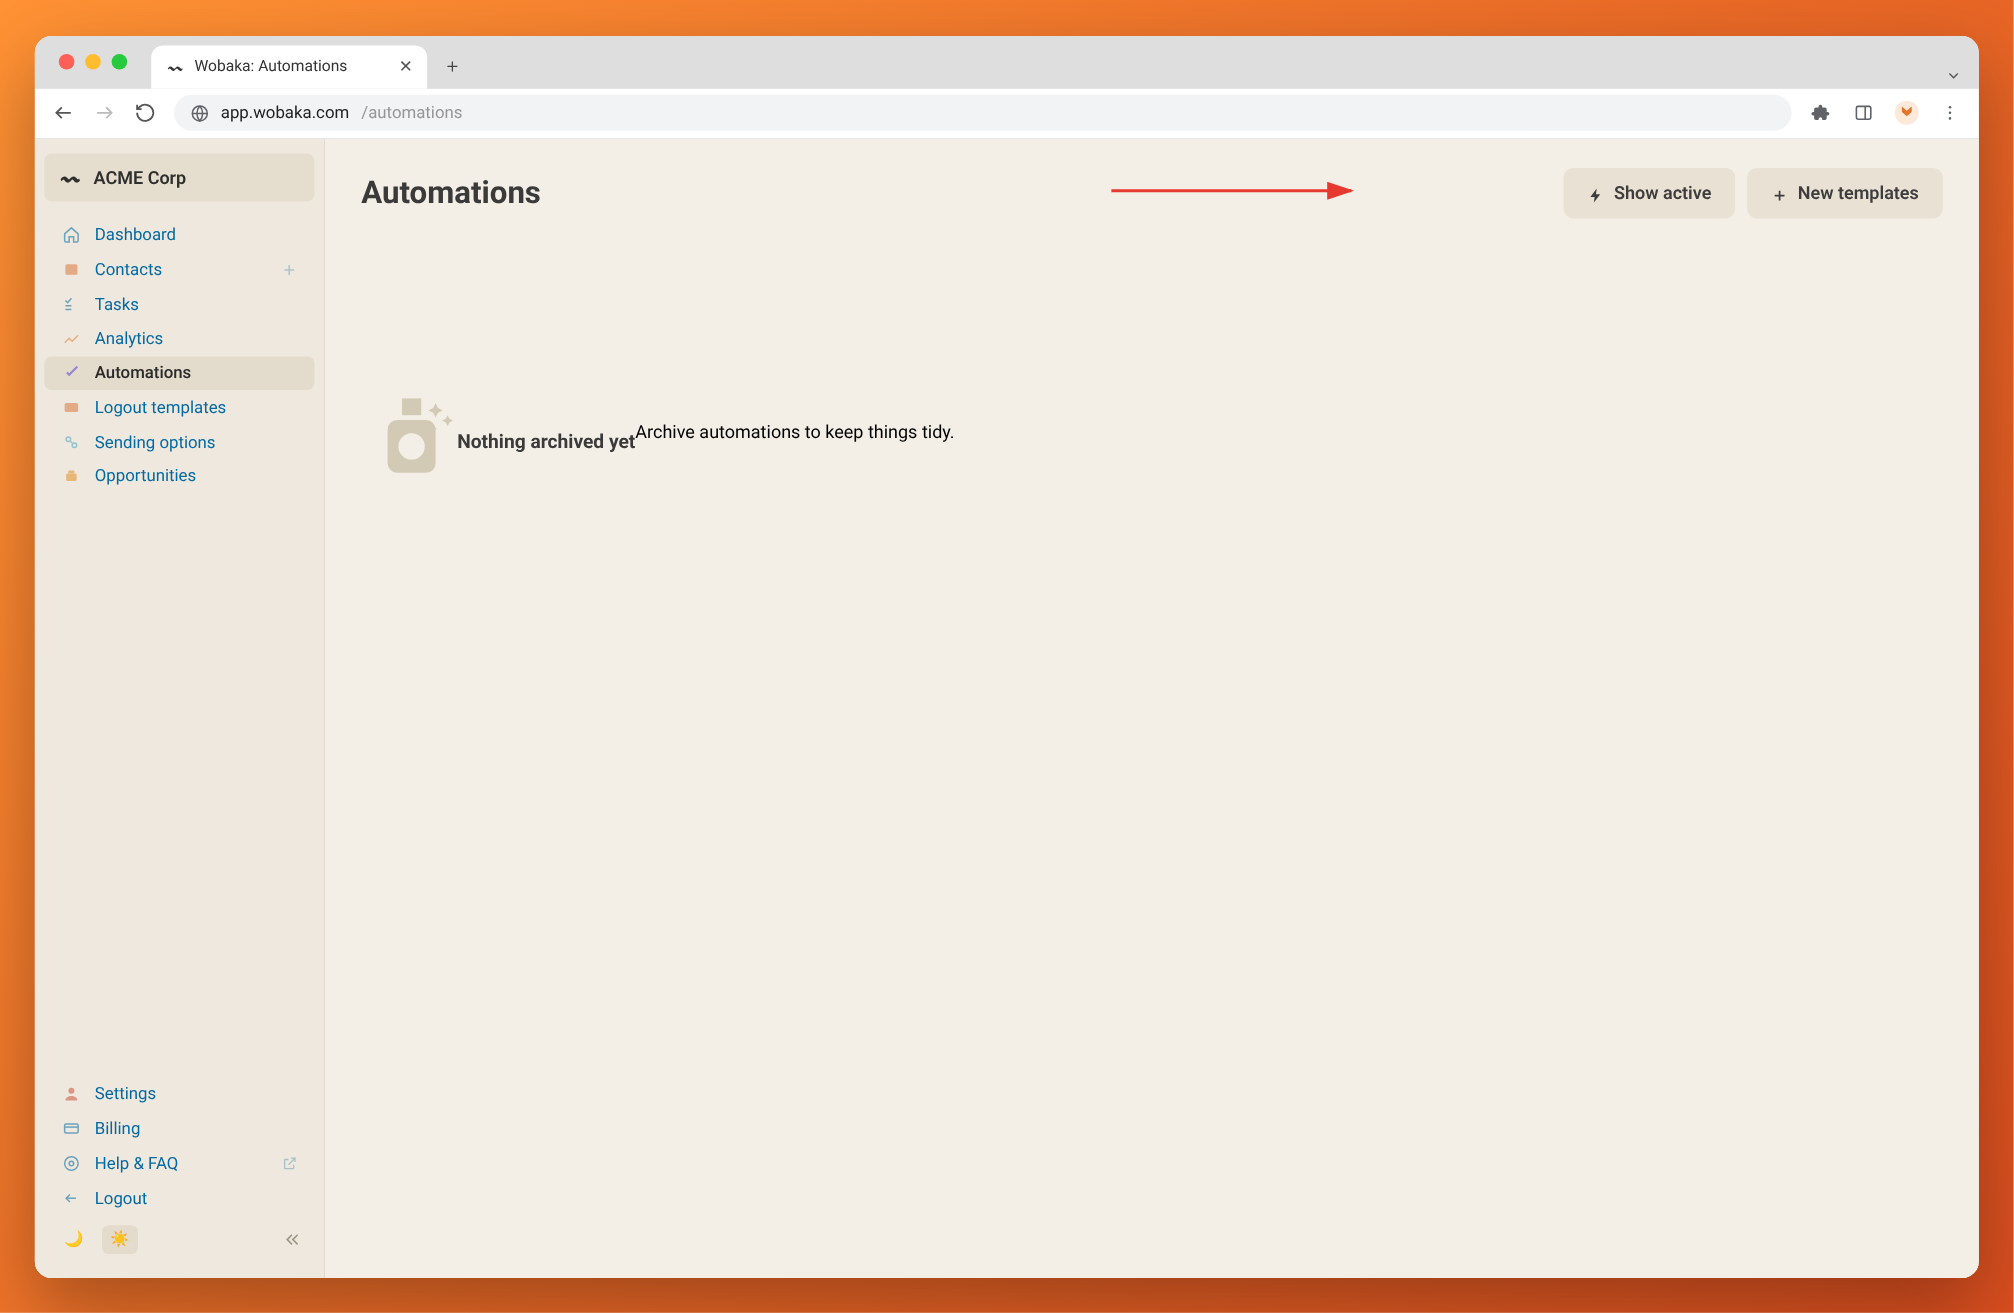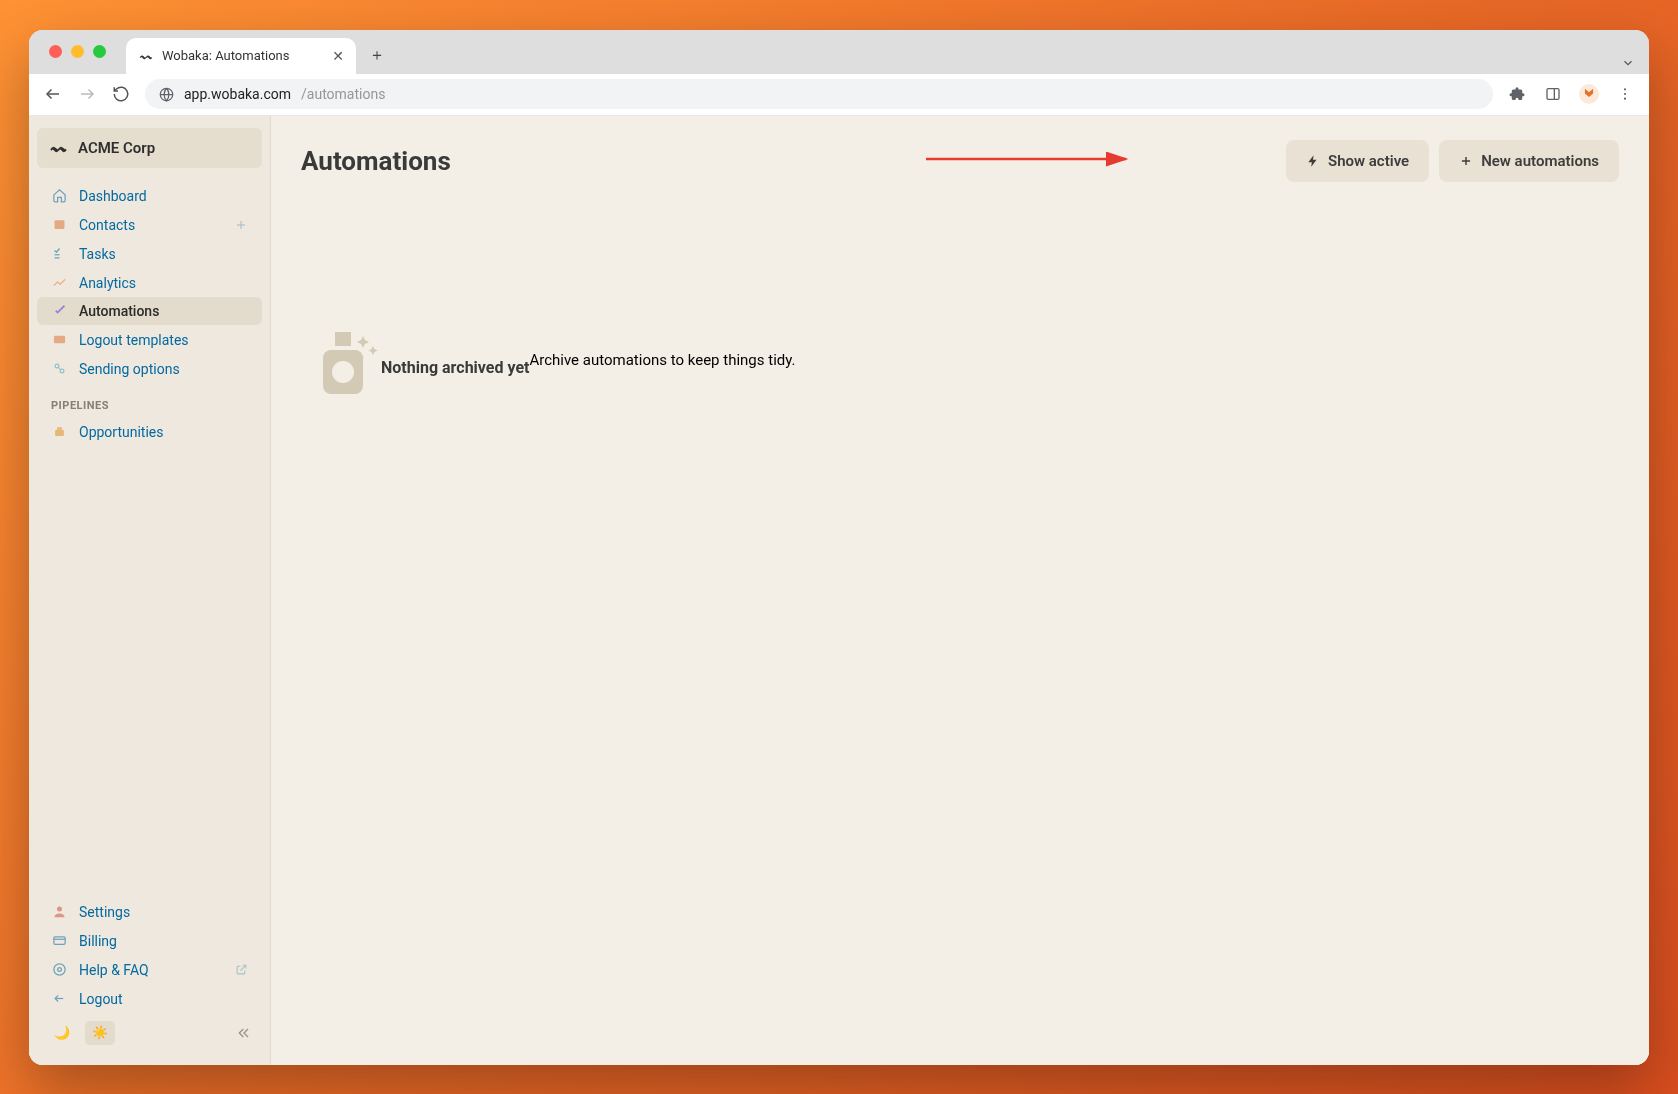--- a/index.html
+++ b/index.html
@@ -171,21 +171,21 @@
       font-weight:700;
       color:#3a3a3a;
     }
     .header-row .sp { flex:1; }
     .btn {
       background:#e9e1d3;
       border:none;
       border-radius:8px;
       padding:12px 20px;
       display:flex;
-      align-items:center;
+      align-items:flex-end;
       gap:8px;
       font-size:15px;
       font-weight:600;
       color:#3d3d3d;
       cursor:pointer;
     }
     .btn .bicon { display:flex; }
     .arrow-annot {
       position:absolute;
       left:655px;
@@ -369,21 +369,20 @@
           <span class="icon" style="color:#7bbac9;opacity:0.8">
               <svg width="15" height="15" viewBox="0 0 24 24" fill="none" stroke="currentColor" stroke-width="2">
                 <circle cx="8" cy="8" r="3"></circle>
                 <circle cx="16" cy="16" r="3"></circle>
                 <line x1="11" y1="11" x2="13" y2="13"></line>
               </svg>
             </span>
           <span>Sending options</span>
         </a>
       </nav>
-      <div class="section-head">PIPELINES</div>
       <nav class="nav-list">
         <a class="nav-item">
           <span class="icon" style="color:#e7b26c;opacity:0.9">
               <svg width="15" height="15" viewBox="0 0 24 24" fill="currentColor">
                 <rect x="5" y="9" width="14" height="10" rx="2"></rect>
                 <rect x="8" y="5" width="8" height="4" rx="1"></rect>
               </svg>
             </span>
           <span>Opportunities</span>
         </a>
@@ -462,21 +461,21 @@
             </span>
           <span>Show active</span>
         </button>
         <button class="btn">
           <span class="bicon">
               <svg width="14" height="14" viewBox="0 0 24 24" fill="none" stroke="currentColor" stroke-width="2.5">
                 <line x1="12" y1="5" x2="12" y2="19"></line>
                 <line x1="5" y1="12" x2="19" y2="12"></line>
               </svg>
             </span>
-          <span>New automations</span>
+          <span>New templates</span>
         </button>
       </div>
 
       <svg class="arrow-annot" width="220" height="18">
         <defs>
             <marker id="ah" markerWidth="10" markerHeight="10" refX="8" refY="3" orient="auto">
               <path d="M0,0 L0,6 L9,3 z" fill="#e6392f"></path>
             </marker>
           </defs>
         <line x1="0" y1="9" x2="200" y2="9" stroke="#e6392f" stroke-width="2.5" marker-end="url(#ah)"></line>

